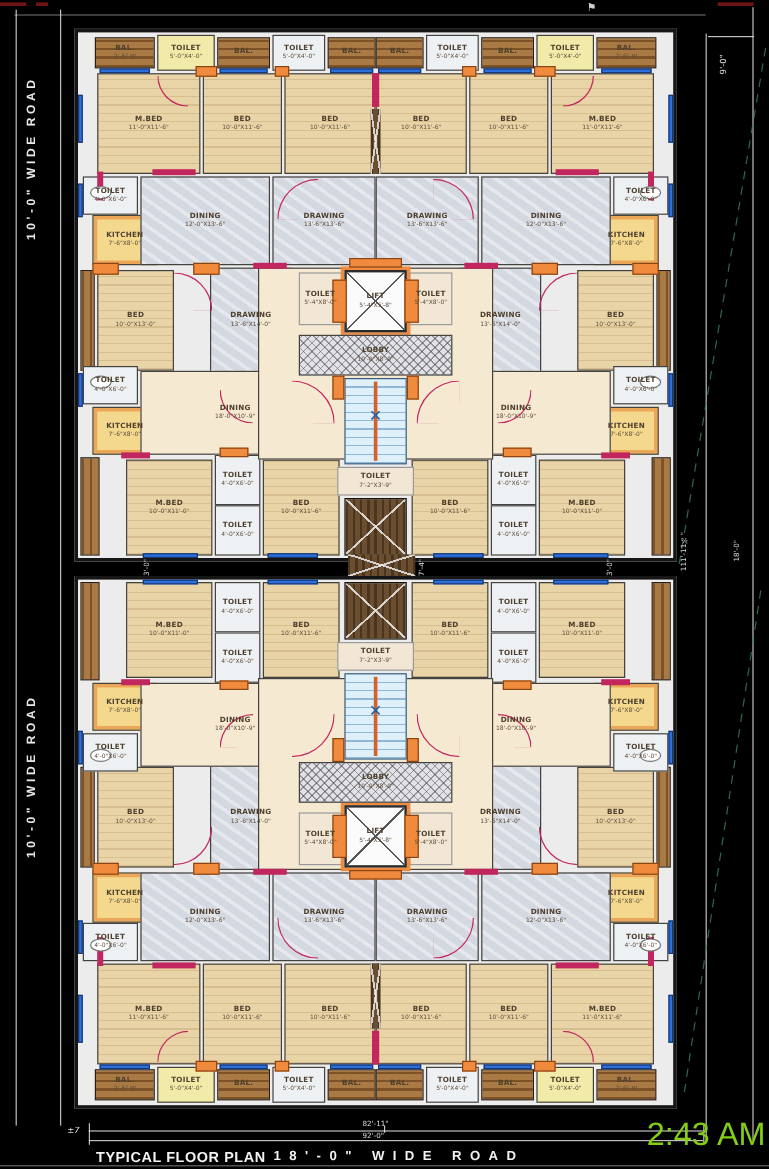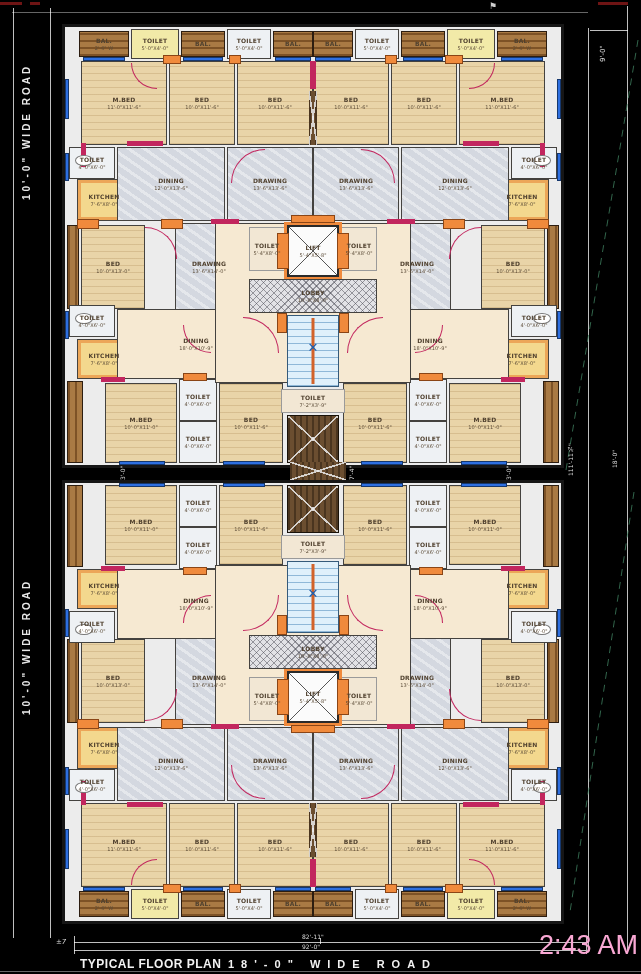--- a/index.html
+++ b/index.html
@@ -56,21 +56,21 @@
   .arc-tr{border-top:1.5px solid var(--m);border-right:1.5px solid var(--m);border-top-right-radius:100%;}
   .arc-bl{border-bottom:1.5px solid var(--m);border-left:1.5px solid var(--m);border-bottom-left-radius:100%;}
   .arc-br{border-bottom:1.5px solid var(--m);border-right:1.5px solid var(--m);border-bottom-right-radius:100%;}
   .lblwrap{position:absolute;left:0;right:0;top:50%;transform:translateY(-50%);
      text-align:center;pointer-events:none;z-index:3;}
   .lbl{display:block;font:700 6px/1.15 "DejaVu Sans",sans-serif;color:#50412f;letter-spacing:.2px;}
   .dims{display:block;font:400 5px/1.2 "DejaVu Sans",sans-serif;color:#5c4c38;}
   
   .title{position:absolute;color:#f2f2f2;font:700 12px/1 "Liberation Sans",sans-serif;letter-spacing:.5px;}
   .roadlbl{position:absolute;color:#f2f2f2;font:700 11px/1 "Liberation Sans",sans-serif;letter-spacing:7px;}
-  .clock{position:absolute;color:#f9a8d4;font:400 27px/1 "Liberation Sans",sans-serif;}
+  .clock{position:absolute;color:#84cc16;font:400 27px/1 "Liberation Sans",sans-serif;}
 </style>
 </head>
 <body>
 
 <div id="screen">
 
   <div class="hline faint" style="left:12px;top:12px;width:576px;"></div>
   <div class="red-dash" style="left:0;top:2px;width:22px;"></div>
   <div class="red-dash" style="left:30px;top:2px;width:10px;"></div>
   <div class="red-dash" style="left:598px;top:2px;width:30px;"></div>

